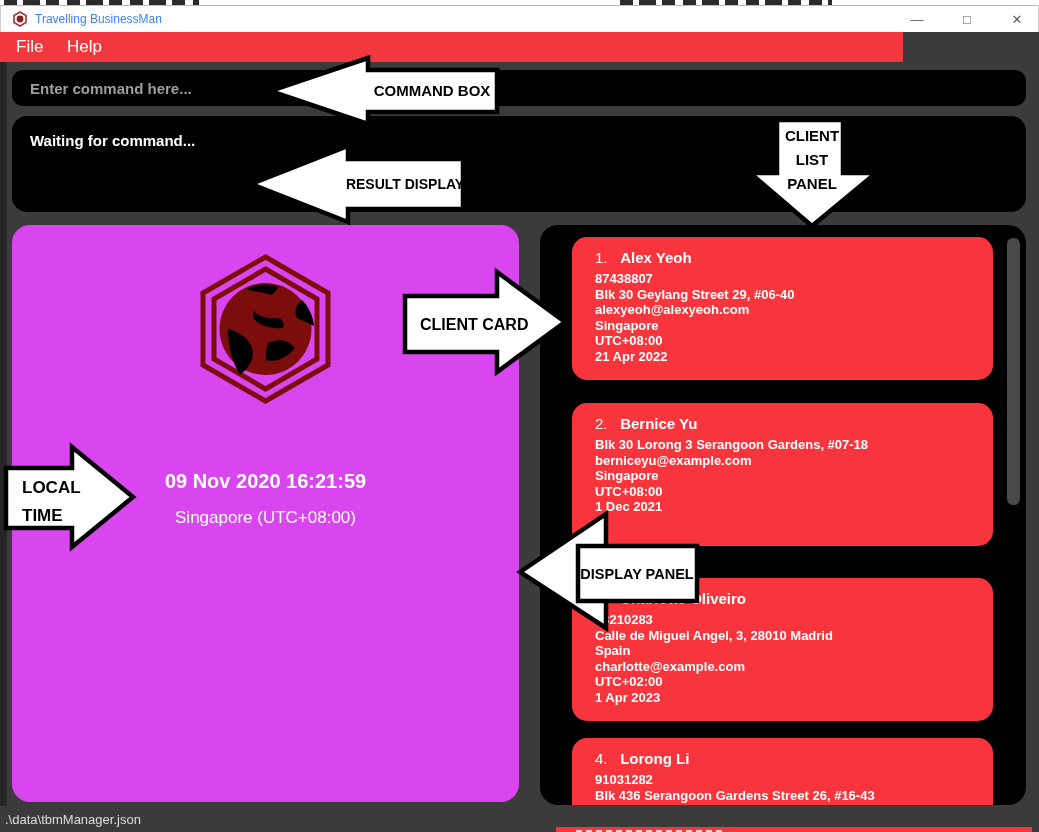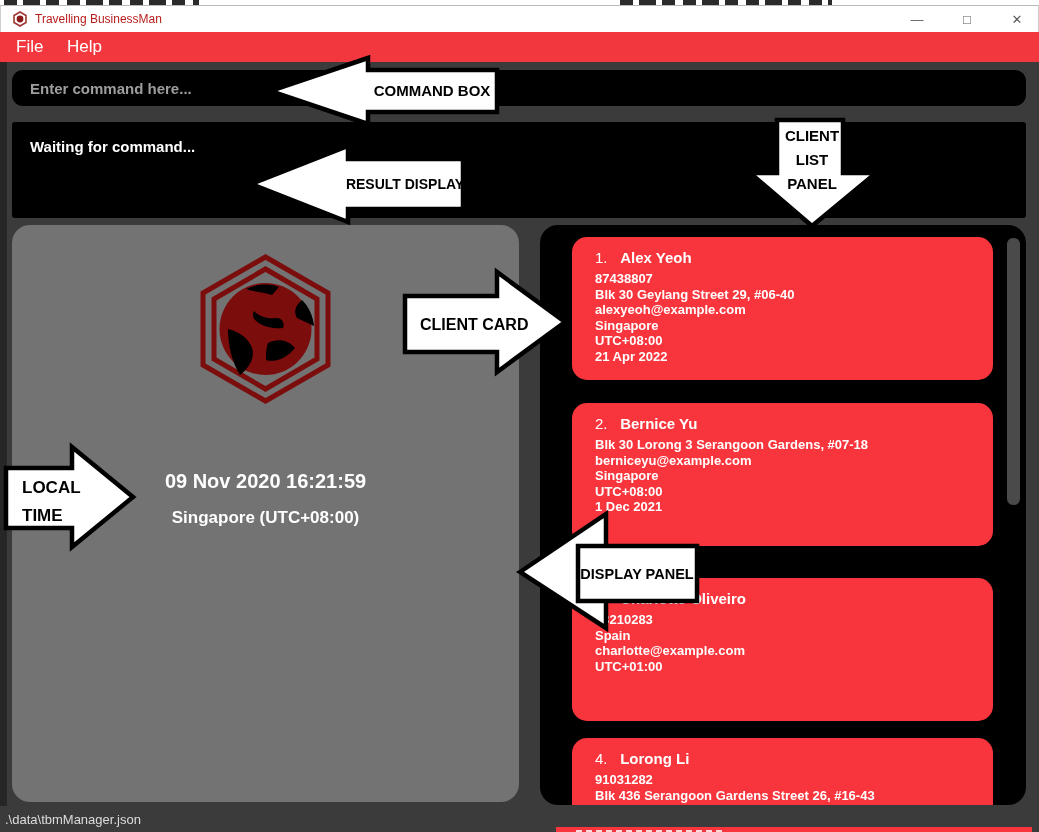--- a/index.html
+++ b/index.html
@@ -9,42 +9,42 @@
 
   
   .sliver-top { position:absolute; top:0; height:5px; background:repeating-linear-gradient(90deg,#2b2b2b 0 13px,transparent 13px 19px,#2b2b2b 19px 36px,transparent 36px 42px,#2b2b2b 42px 55px,transparent 55px 63px); }
   .sliver-top.left { left:4px; width:195px; }
   .sliver-top.right { left:620px; width:212px; }
   .page-bg-top { position:absolute; left:0; top:0; width:1039px; height:32px; background:#ffffff; }
 
   
   .titlebar { position:absolute; left:0; top:5px; width:1039px; height:27px; background:#fff; border-top:1px solid #b9b9b9; border-left:1px solid #cfcfcf; border-right:1px solid #cfcfcf; }
   .app-icon { position:absolute; left:11px; top:5px; width:16px; height:16px; }
-  .win-title { position:absolute; left:34px; top:6px; font-size:12px; color:#b91c1c; }
+  .win-title { position:absolute; left:34px; top:6px; font-size:12px; color:#3b82f6; }
   .win-btn { position:absolute; top:3px; width:36px; height:22px; text-align:center; color:#5b5b5b; font-size:13px; line-height:22px; cursor:default; }
   .btn-min { left:898px; } .btn-max { left:948px; } .btn-close { left:998px; }
 
   
-  .menubar { position:absolute; left:0; top:32px; width:1039px; height:30px; background:#f2383e; }
+  .menubar { position:absolute; left:0; top:32px; width:903px; height:30px; background:#f2383e; }
   .menu-item { position:absolute; top:0; height:30px; line-height:30px; color:#fff; font-size:17px; }
   .menu-file { left:16px; } .menu-help { left:67px; }
 
   
   .body-edge { position:absolute; left:0; top:62px; width:7px; height:744px; background:#262626; }
 
   .command-box { position:absolute; left:12px; top:70px; width:1014px; height:36px; background:#000; border:none; border-radius:11px; color:#c2410c; font-family:"Liberation Sans",sans-serif; font-size:15px; font-weight:600; padding:0 0 0 18px; outline:none; }
   .command-box::placeholder { color:#9e9e9e; opacity:1; }
 
-  .result-display { position:absolute; left:12px; top:122px; width:1014px; height:96px; background:#000; border-radius:3px; }
+  .result-display { position:absolute; left:12px; top:116px; width:1014px; height:96px; background:#000; border-radius:15px; }
   .result-text { position:absolute; left:18px; top:16px; color:#fff; font-size:15px; font-weight:bold; }
 
-  .display-panel { position:absolute; left:12px; top:225px; width:507px; height:577px; background:#737373; border-radius:18px; }
+  .display-panel { position:absolute; left:12px; top:225px; width:507px; height:577px; background:#d946ef; border-radius:18px; }
   .logo-svg { position:absolute; left:186px; top:28px; }
   .local-datetime { position:absolute; left:0; top:245px; width:507px; text-align:center; color:#fff; font-size:20px; font-weight:bold; }
-  .local-location { position:absolute; left:0; top:283px; width:507px; text-align:center; color:#fff; font-size:17px; font-weight:bold; }
+  .local-location { position:absolute; left:0; top:283px; width:507px; text-align:center; color:#fff; font-size:17px; font-weight:normal; }
 
   .client-panel { position:absolute; left:540px; top:225px; width:486px; height:580px; background:#000; border-radius:18px; overflow:hidden; }
   .client-card { position:absolute; left:32px; width:421px; height:143px; background:#f8353c; border-radius:15px; color:#fff; padding:12px 14px 16px 23px; }
   .card-0 { top:12px; } .card-1 { top:178px; } .card-2 { top:353px; } .card-3 { top:513px; }
   .cc-namerow { font-size:15px; margin-bottom:5px; white-space:nowrap; }
   .cc-index { display:inline-block; min-width:21px; font-weight:normal; }
   .cc-name { font-weight:bold; }
   .cc-line { font-size:13px; line-height:15.5px; white-space:nowrap;font-weight:bold; }
   .scroll-thumb { position:absolute; left:467px; top:13px; width:13px; height:267px; background:#4a4a4a; border-radius:6px; }
 
@@ -113,21 +113,21 @@
 
   <div class="client-panel">
 
       <div class="client-card card-0">
         <div class="cc-namerow">
           <span class="cc-index">1.</span>
           <span class="cc-name">Alex Yeoh</span>
         </div>
         <div class="cc-line">87438807</div>
         <div class="cc-line">Blk 30 Geylang Street 29, #06-40</div>
-        <div class="cc-line">alexyeoh@example.com</div>
+        <div class="cc-line">alexyeoh@alexyeoh.com</div>
         <div class="cc-line">Singapore</div>
         <div class="cc-line">UTC+08:00</div>
         <div class="cc-line">21 Apr 2022</div>
       </div>
 
       <div class="client-card card-1">
         <div class="cc-namerow">
           <span class="cc-index">2.</span>
           <span class="cc-name">Bernice Yu</span>
         </div>
@@ -137,23 +137,25 @@
         <div class="cc-line">UTC+08:00</div>
         <div class="cc-line">1 Dec 2021</div>
       </div>
 
       <div class="client-card card-2">
         <div class="cc-namerow">
           <span class="cc-index">3.</span>
           <span class="cc-name">Charlotte Oliveiro</span>
         </div>
         <div class="cc-line">93210283</div>
+        <div class="cc-line">Calle de Miguel Angel, 3, 28010 Madrid</div>
         <div class="cc-line">Spain</div>
         <div class="cc-line">charlotte@example.com</div>
-        <div class="cc-line">UTC+01:00</div>
+        <div class="cc-line">UTC+02:00</div>
+        <div class="cc-line">1 Apr 2023</div>
       </div>
 
       <div class="client-card card-3">
         <div class="cc-namerow">
           <span class="cc-index">4.</span>
           <span class="cc-name">Lorong Li</span>
         </div>
         <div class="cc-line">91031282</div>
         <div class="cc-line">Blk 436 Serangoon Gardens Street 26, #16-43</div>
         <div class="cc-line"></div>

